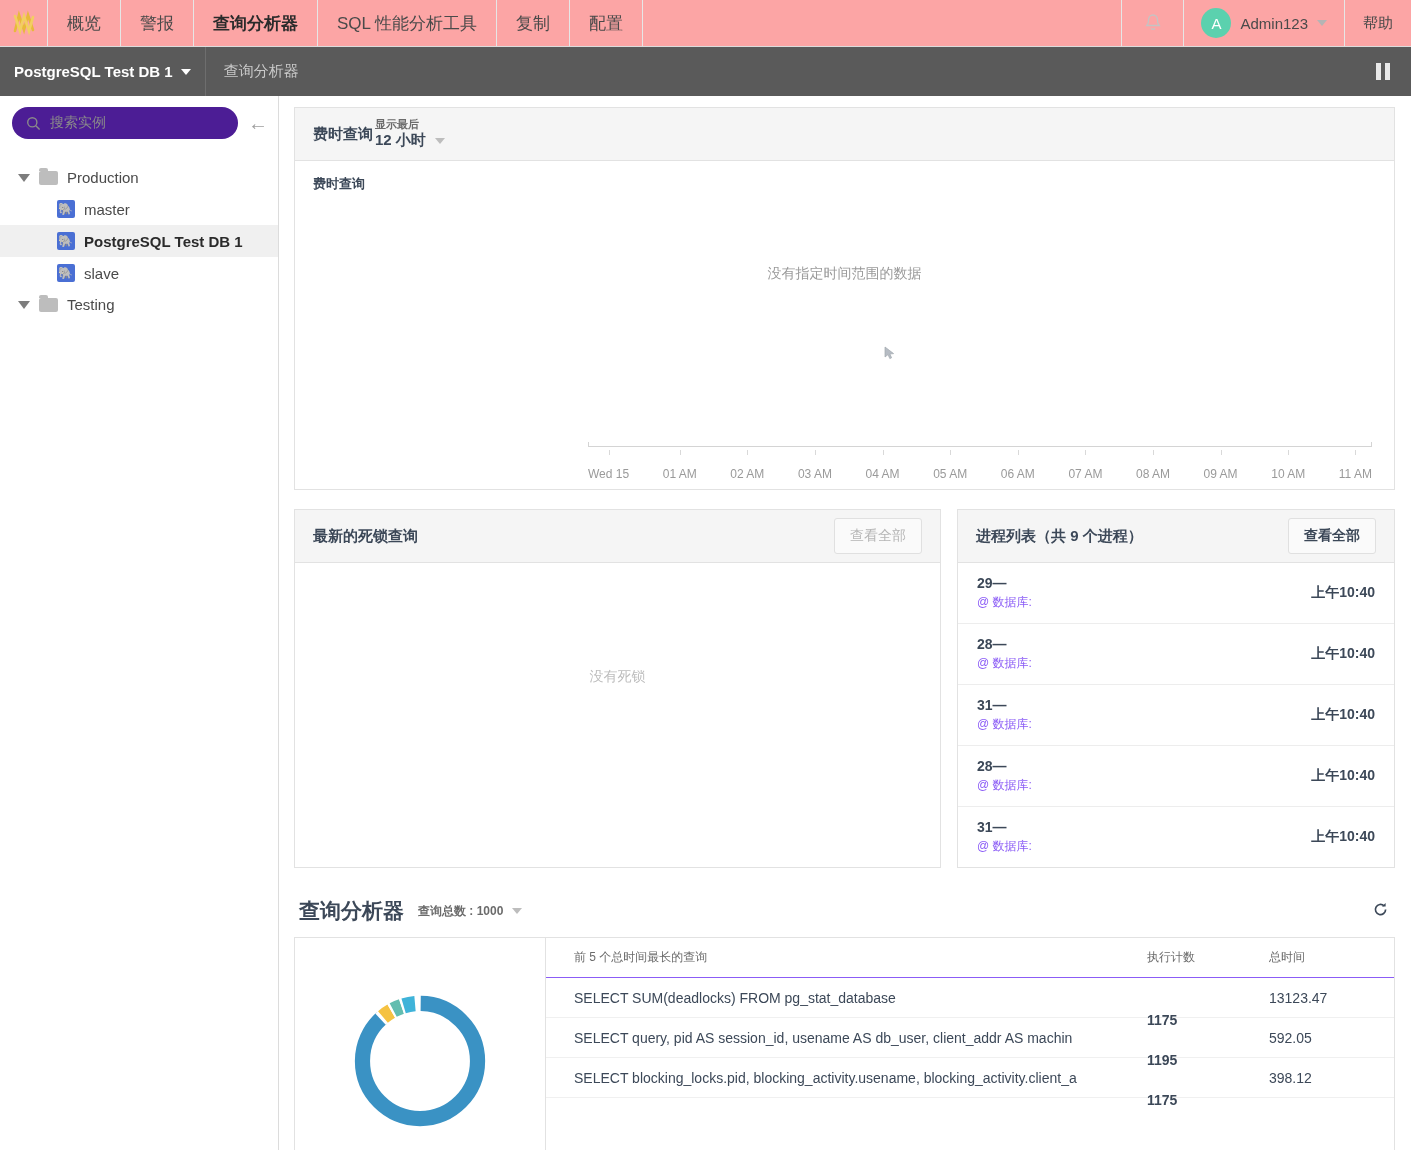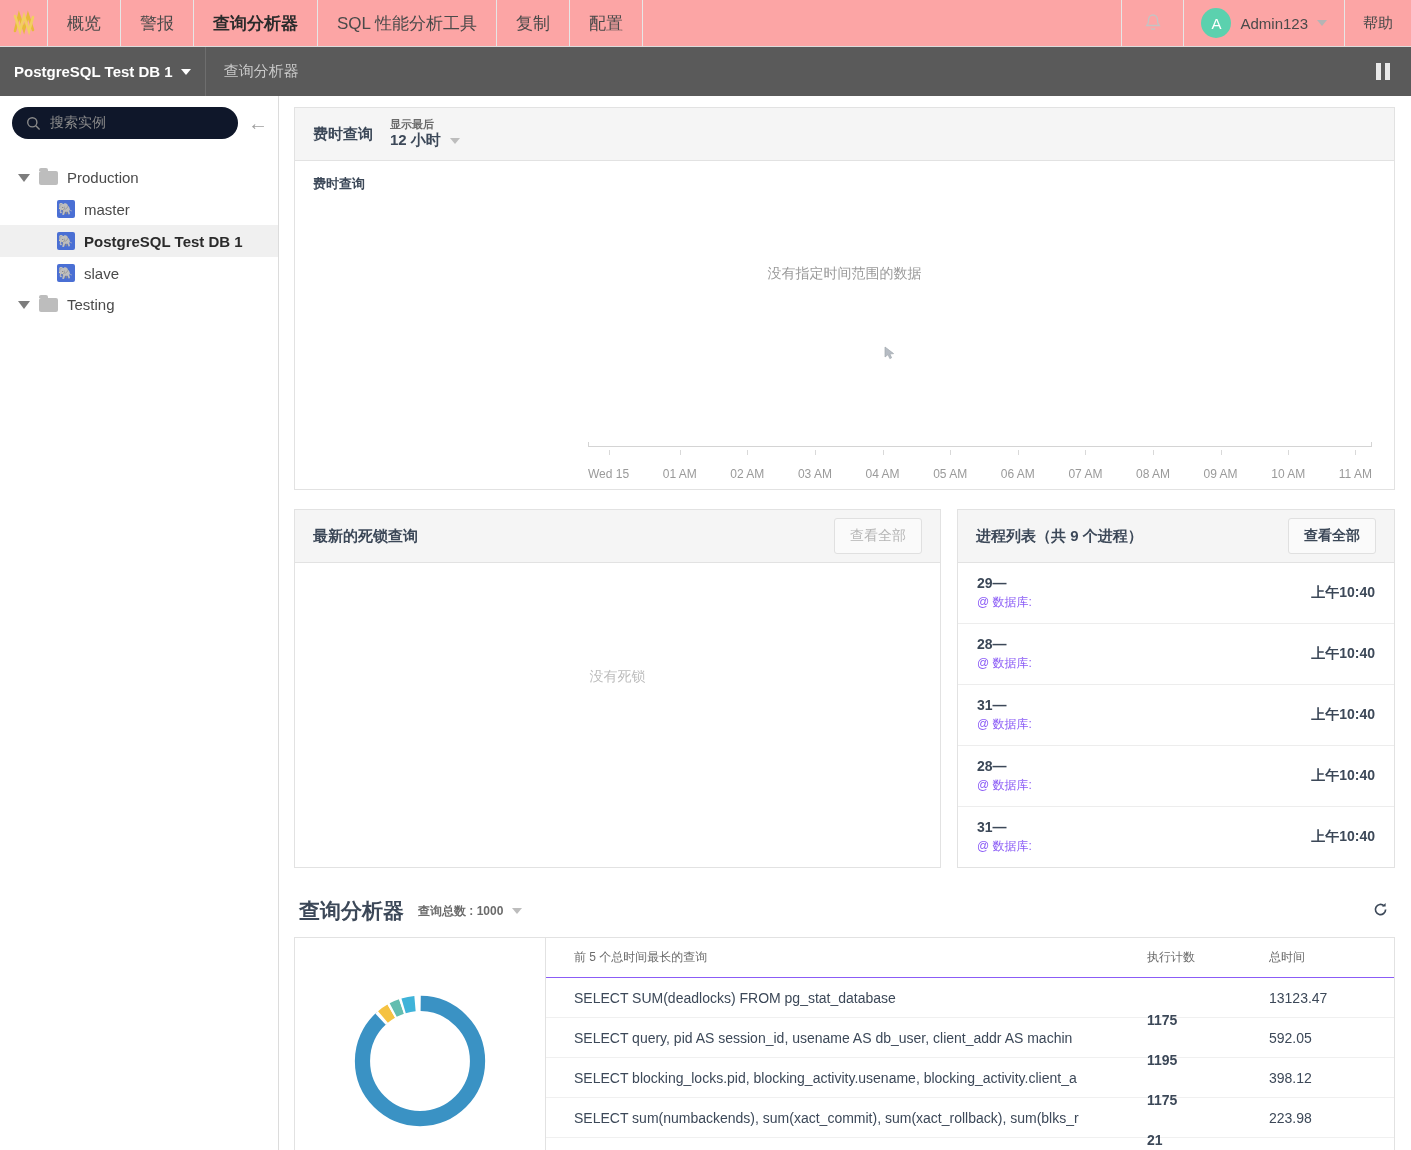--- a/index.html
+++ b/index.html
@@ -59,21 +59,21 @@
   .pause-btn { width:56px; display:flex;align-items:center;justify-content:center;gap:4px;cursor:pointer; }
   .pause-bar { width:5px; height:17px; background:#e8e8e8; }
 
   
   .body-wrap { display:flex; height:1054px; }
 
   
   .sidebar { width:279px; border-right:1px solid #dcdcdc; background:#fff; padding-top:11px; }
   .search-row { display:flex; align-items:center; padding:0 10px 0 12px; gap:10px; }
   .search-box {
-    flex:1; height:32px; background:#0f172a; border-radius:16px;
+    flex:1; height:32px; background:#4c1d95; border-radius:16px;
     display:flex; align-items:center; gap:9px; padding:0 14px;
   }
   .search-ph { font-size:14px; color:#8a8a8a; }
   .collapse-arrow { color:#9e9e9e; font-size:20px; cursor:pointer; line-height:1; }
   .tree { margin-top:23px; }
   .tree-folder {
     display:flex; align-items:center; gap:9px; padding:7px 0 7px 18px;
     font-size:15px; color:#4a4a4a; cursor:pointer;
   }
   .tri { width:0;height:0;border-left:6px solid transparent;border-right:6px solid transparent;border-top:8px solid #7d7d7d; }
@@ -93,21 +93,21 @@
 
   
   .main { flex:1; background:#fff; padding:11px 16px 0 15px; overflow:hidden; }
 
   .card { border:1px solid #e2e2e2; background:#fff; }
   .card-head {
     background:#f5f5f5; border-bottom:1px solid #e2e2e2;
     display:flex; align-items:center; padding:0 18px; height:53px;
   }
   .card-title { font-size:15px; font-weight:bold; color:#3c4858; }
-  .range-sel { margin-left:17px; cursor:pointer; }
+  .range-sel { margin-left:2px; cursor:pointer; }
   .range-lbl { font-size:11px; font-weight:bold; color:#6b6b6b; line-height:13px; }
   .range-val { font-size:15px; font-weight:bold; color:#3c4858; display:flex; align-items:center; gap:9px; }
   .caret-sm { width:0;height:0;border-left:5px solid transparent;border-right:5px solid transparent;border-top:6px solid #bdbdbd; }
 
   
   .chart-body { height:328px; position:relative; }
   .chart-inner-title { position:absolute; top:14px; left:18px; font-size:13px; font-weight:bold; color:#3c4858; }
   .chart-cursor { position:absolute; top:185px; left:588px; width:14px;height:14px; opacity:.55; }
   .chart-empty {
     position:absolute; top:50%; left:0; right:0; transform:translateY(-60px);
@@ -405,25 +405,20 @@
           <span class="col-q">SELECT query, pid AS session_id, usename AS db_user, client_addr AS machin</span>
           <span class="col-c">1195</span>
           <span class="col-t">592.05</span>
         </div>
         <div class="qa-tr">
           <span class="col-q">SELECT blocking_locks.pid, blocking_activity.usename, blocking_activity.client_a</span>
           <span class="col-c">1175</span>
           <span class="col-t">398.12</span>
         </div>
         <div class="qa-tr">
-          <span class="col-q">SELECT sum(numbackends), sum(xact_commit), sum(xact_rollback), sum(blks_r</span>
-          <span class="col-c">21</span>
-          <span class="col-t">223.98</span>
-        </div>
-        <div class="qa-tr">
           
           
           
         </div>
       </div>
     </div>
 
   </div>
 </div>
 

